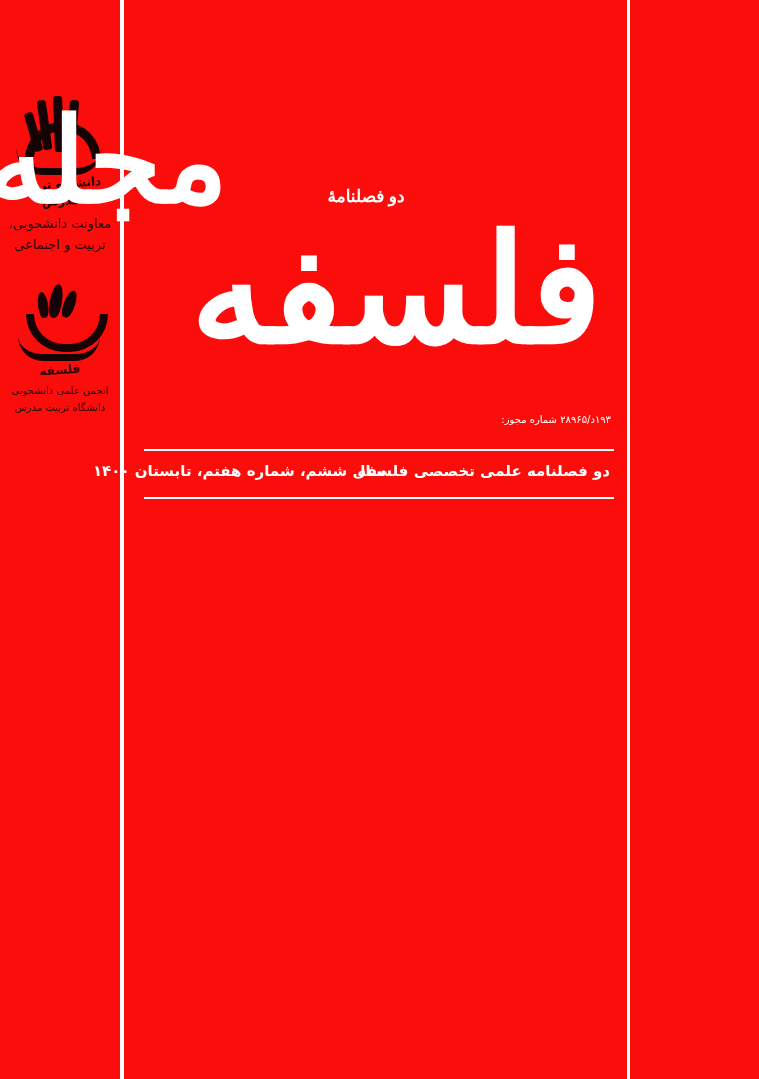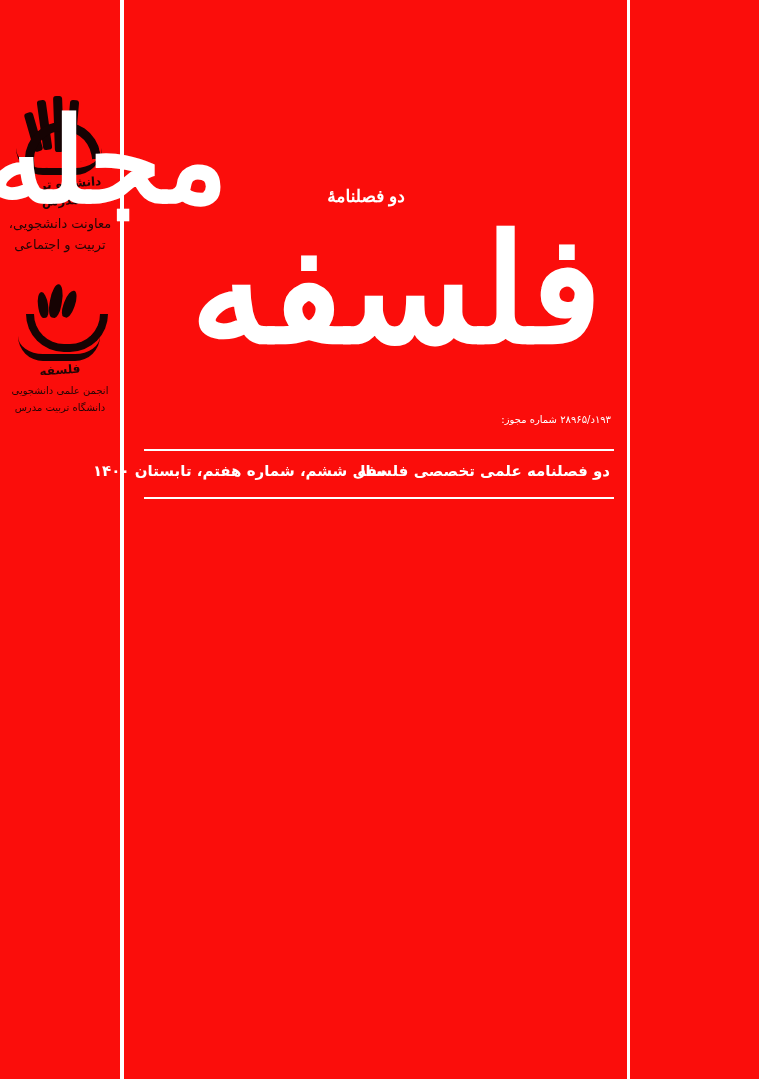--- a/index.html
+++ b/index.html
@@ -146,21 +146,21 @@
   }
 
   
   .kicker {
     position: absolute;
     left: 296px;
     top: 186px;
     width: 140px;
     text-align: center;
     color: #ffffff;
-    font-family: Liberation Sans, sans-serif;
+    font-family: Liberation Serif, serif;
     font-size: 17px;
     font-weight: bold;
     direction: rtl;
   }
 
   .masthead {
     position: absolute;
     left: 140px;
     top: 84px;
     width: 470px;

